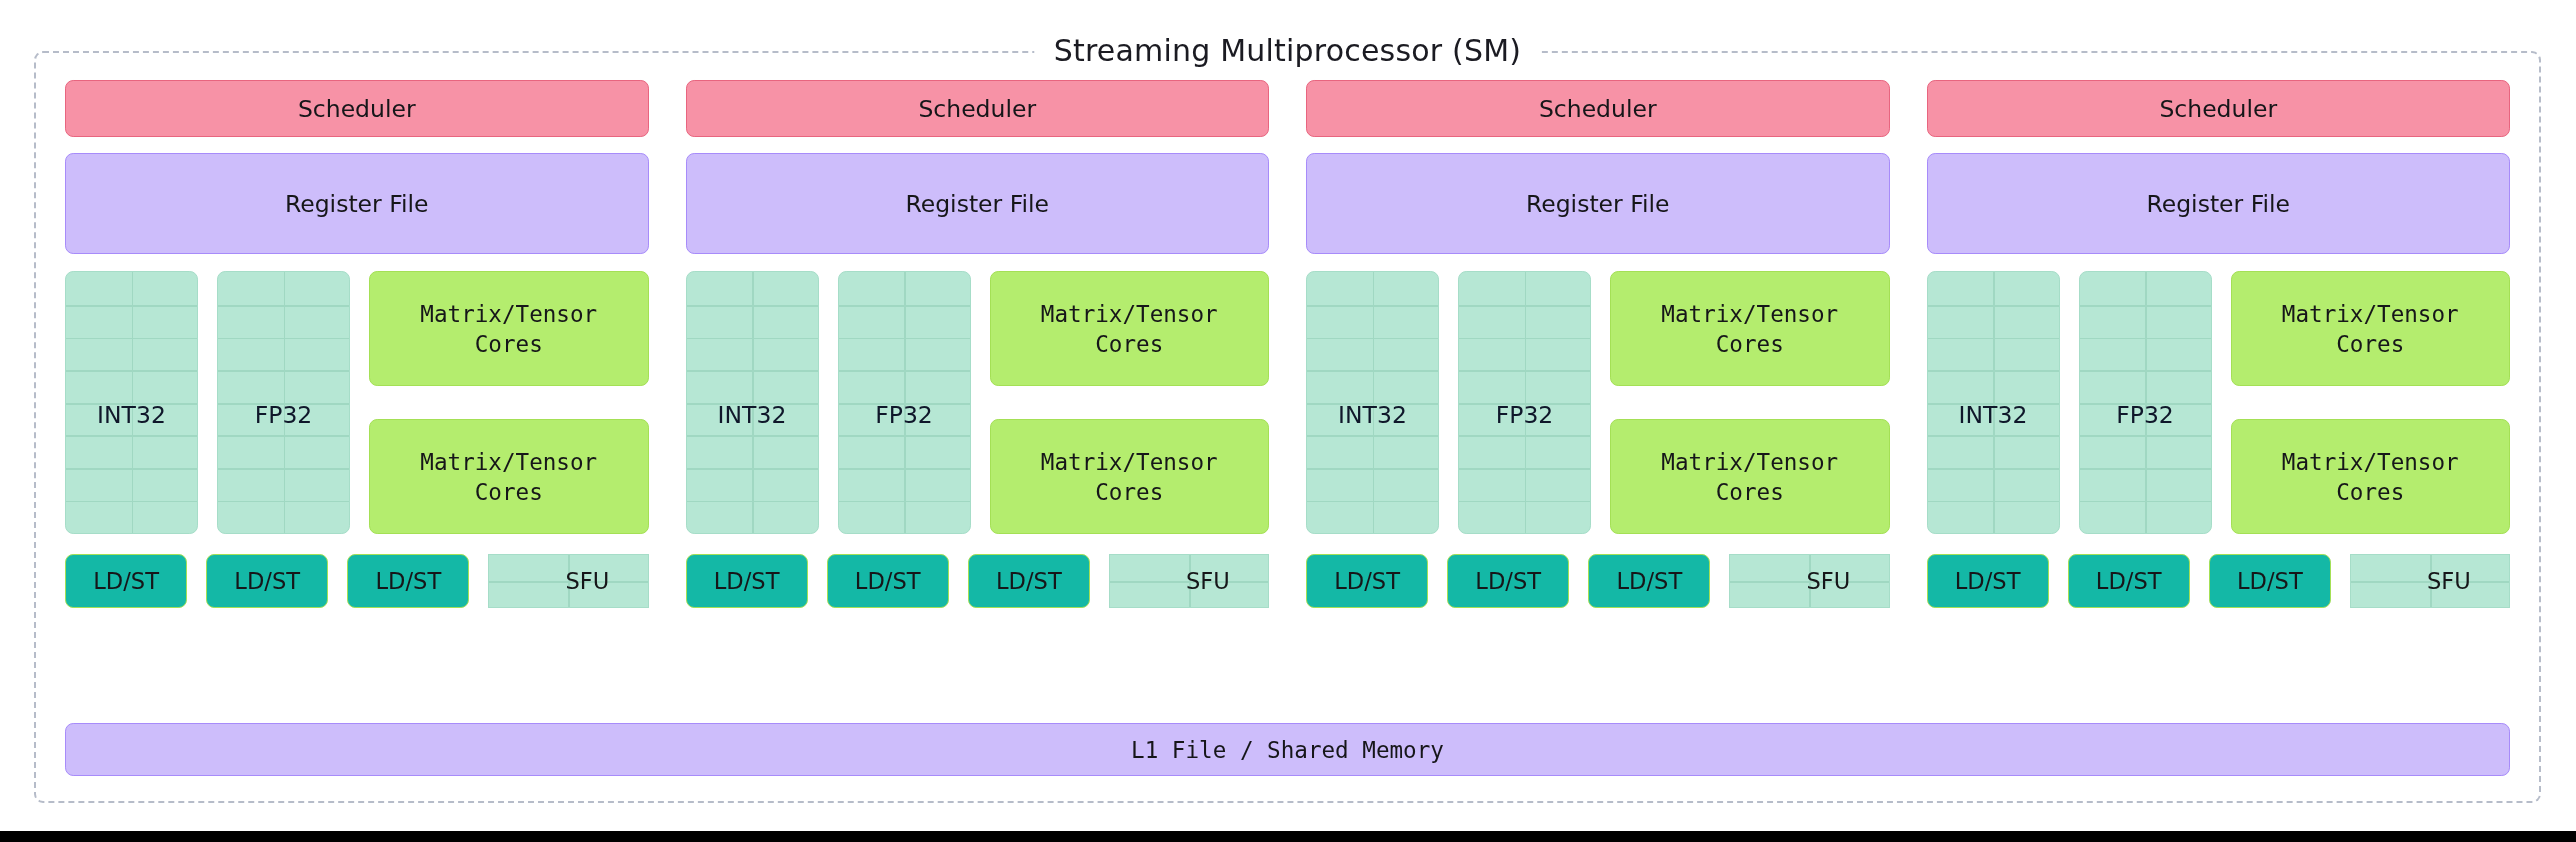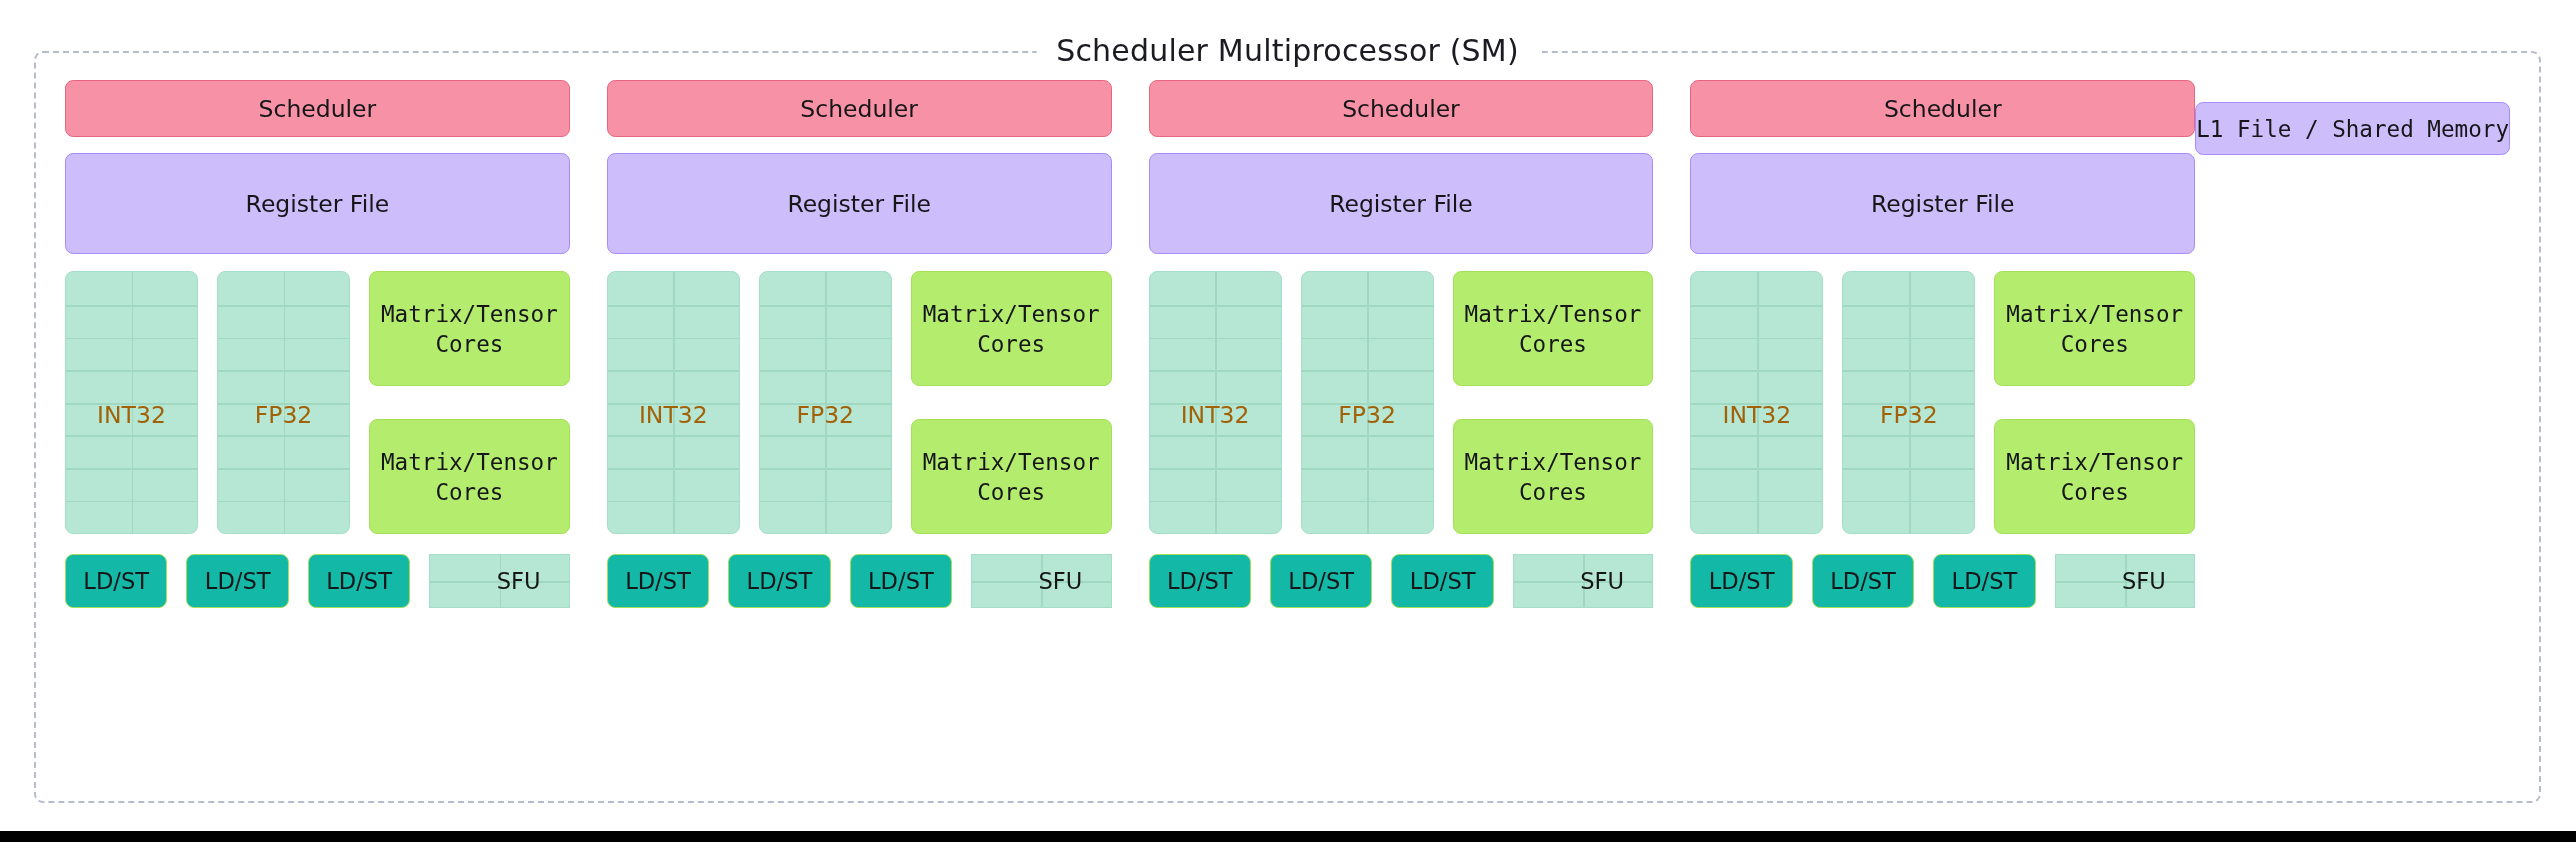--- a/index.html
+++ b/index.html
@@ -47,20 +47,21 @@
     line-height: 38px;
     letter-spacing: 0.2px;
   }
 
   .sm-inner {
     position: absolute;
     inset: 0;
     padding: 29px 31px 27px 31px;
     box-sizing: border-box;
     display: flex;
+    flex-direction: column;
   }
 
   
   .groups-row {
     display: flex;
     gap: 37px;
     flex: 1 1 auto;
   }
   .group {
     flex: 1 1 0;
@@ -119,21 +120,21 @@
     align-items: center;
     justify-content: center;
     box-sizing: border-box;
     overflow: hidden;
   }
   .unit-grid .glabel {
     position: relative;
     z-index: 2;
     font-family: "DejaVu Sans", sans-serif;
     font-size: 23.5px;
-    color: #a16207;
+    color: #0f172a;
     margin-top: 25px;
   }
   .grid-lines {
     position: absolute;
     inset: 0;
     z-index: 1;
     pointer-events: none;
   }
   .grid-lines .vl {
     position: absolute;
@@ -238,21 +239,21 @@
     width: 2576px;
     height: 11px;
     background: #000000;
   }
 </style>
 </head>
 <body>
 
 <div class="sm-wrap">
   <div class="sm-border"></div>
-  <div class="sm-legend">Scheduler Multiprocessor (SM)</div>
+  <div class="sm-legend">Streaming Multiprocessor (SM)</div>
 
   <div class="sm-inner">
 
     <div class="groups-row">
 
       <div class="group">
         <div class="blk scheduler">Scheduler</div>
         <div class="blk regfile">Register File</div>
         <div class="core-row">
           <div class="unit-grid">

